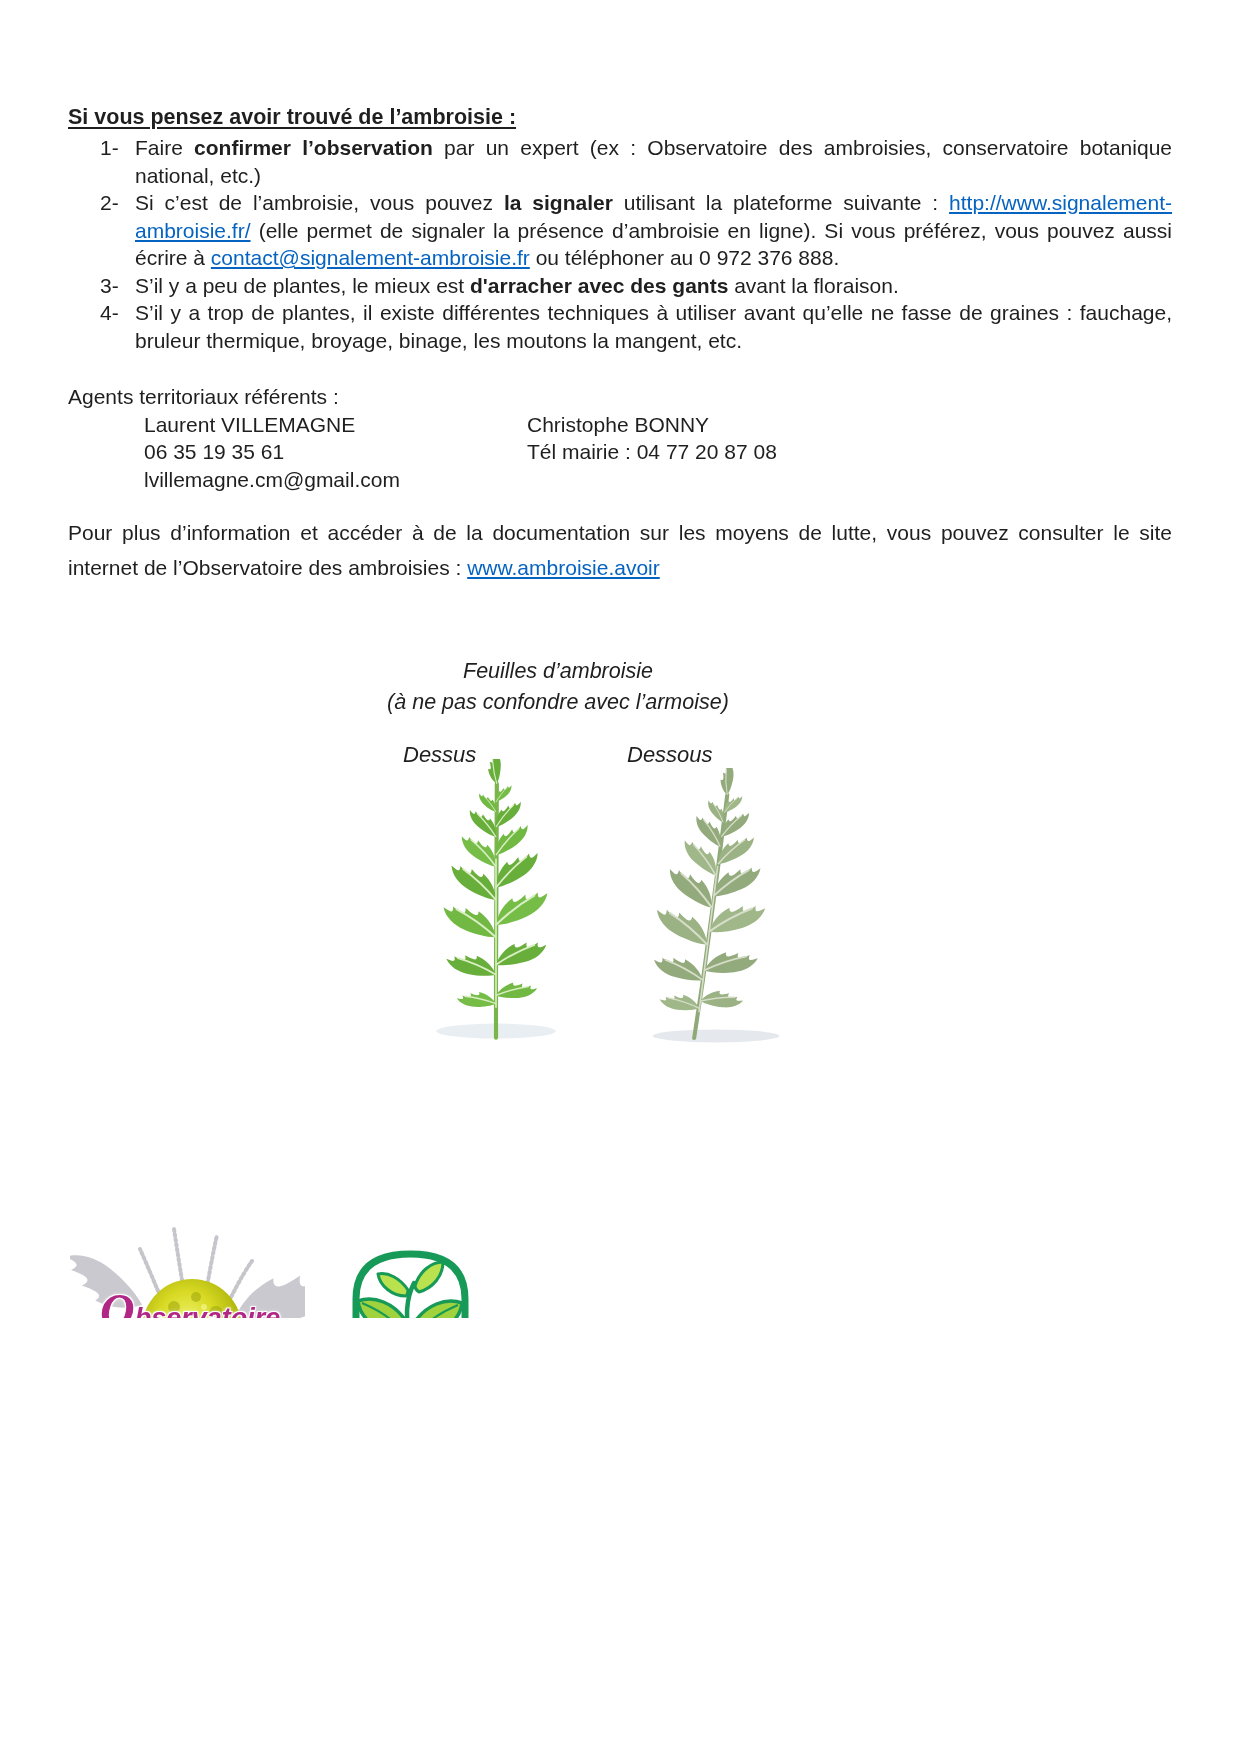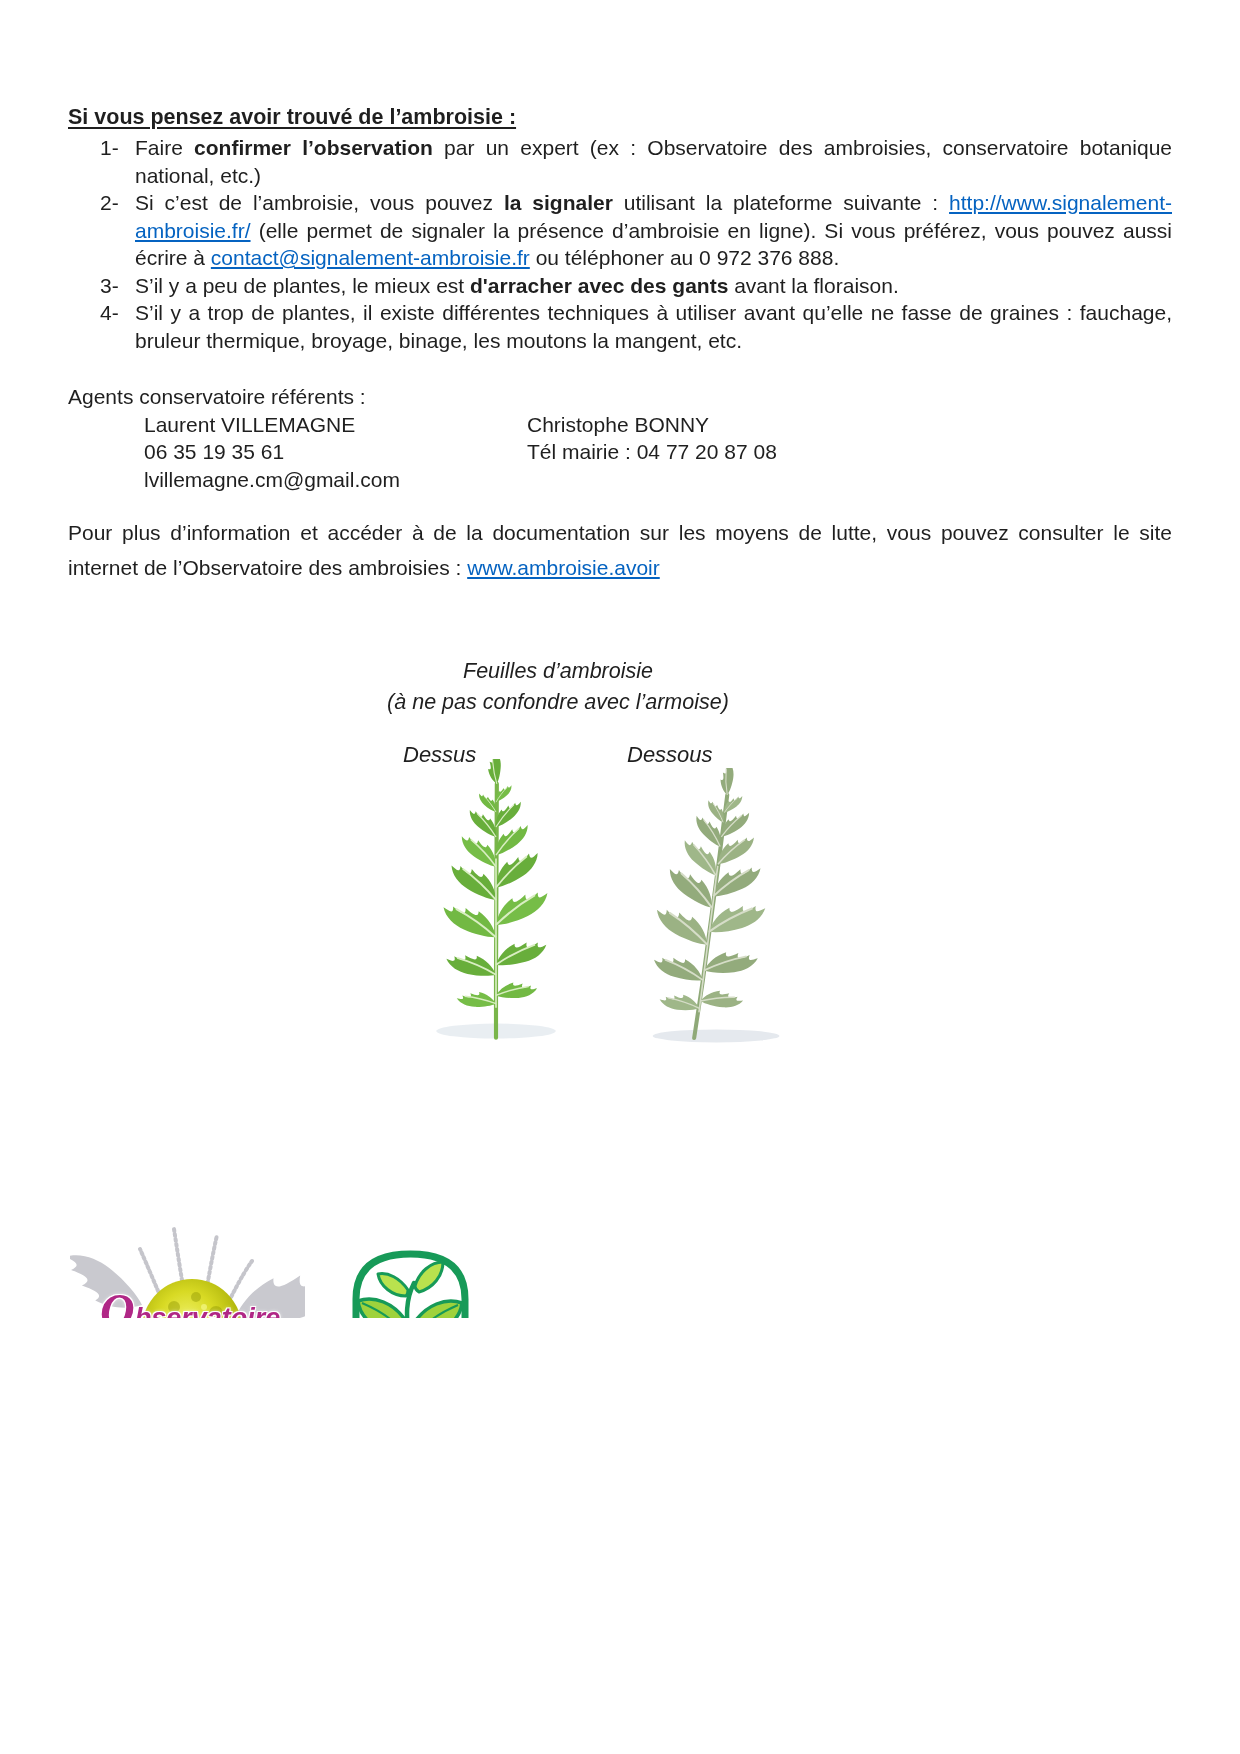--- a/index.html
+++ b/index.html
@@ -87,21 +87,21 @@
         <span class="num">3-</span>
         <span class="li-body"><span>S’il y a peu de plantes, le mieux est </span><b class="seg">d'arracher avec des gants</b><span> avant la floraison.</span></span>
       </li>
       <li>
         <span class="num">4-</span>
         <span class="li-body"><span>S’il y a trop de plantes, il existe différentes techniques à utiliser avant qu’elle ne fasse de graines : fauchage, bruleur thermique, broyage, binage, les moutons la mangent, etc.</span></span>
       </li>
     </ol>
 
     <div class="agents">
-      <div>Agents conservatoire référents :</div>
+      <div>Agents territoriaux référents :</div>
       <div class="agents-cols">
         <div class="agents-col1">
           <div>Laurent VILLEMAGNE</div>
           <div>06 35 19 35 61</div>
           <div>lvillemagne.cm@gmail.com</div>
         </div>
         <div class="agents-col2">
           <div>Christophe BONNY</div>
           <div>Tél mairie : 04 77 20 87 08</div>
         </div>

